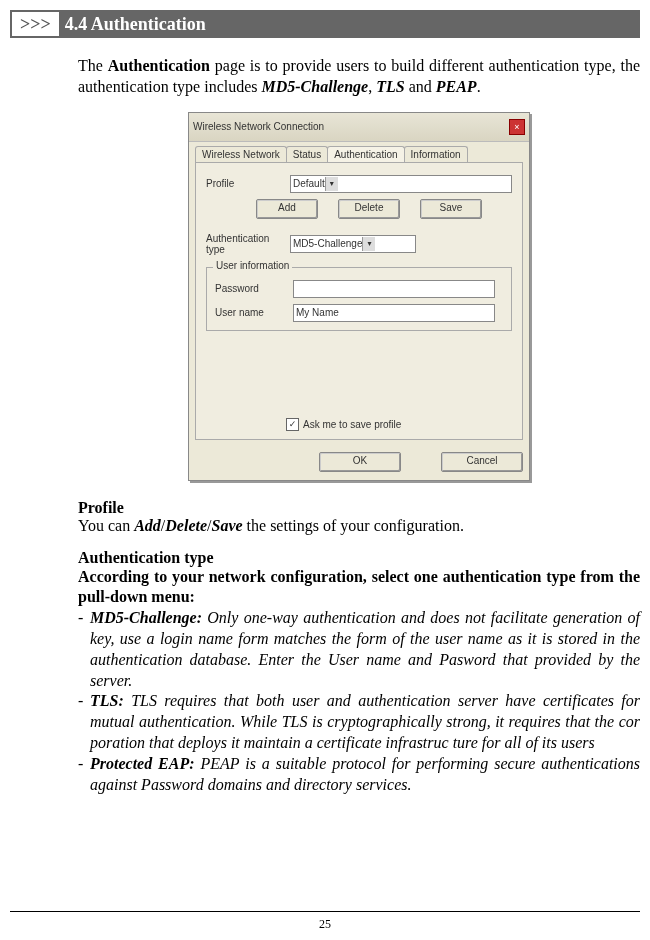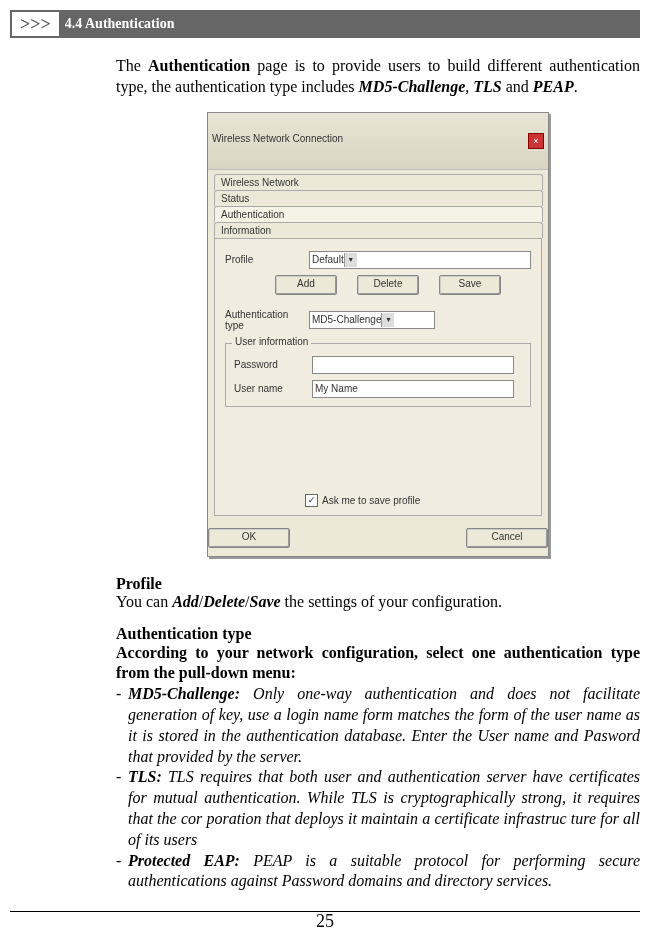--- a/index.html
+++ b/index.html
@@ -28,24 +28,24 @@
     padding: 0 8px;
     height: 100%;
     display: flex;
     align-items: center;
     font-size: 18px;
   }
   .section-header .title {
     color: #fff;
     font-weight: bold;
     padding-left: 6px;
-    font-size: 14px;
+    font-size: 18px;
   }
   .content {
-    margin: 18px 10px 0 116px;
+    margin: 18px 10px 0 78px;
     text-align: justify;
   }
   .intro {
     margin-bottom: 14px;
     line-height: 1.3;
   }
   .bold { font-weight: bold; }
   .italic { font-style: italic; }
   .bolditalic { font-weight: bold; font-style: italic; }
   .dialog {
@@ -55,39 +55,38 @@
     background: #ece9d8;
     font-family: Tahoma, sans-serif;
     font-size: 10px;
     color: #333;
     box-shadow: 2px 2px 0 #999;
   }
   .dialog-titlebar {
     background: linear-gradient(#e8e5d6,#d9d5c2);
     display: flex;
     justify-content: space-between;
-    align-items: flex-start;
-    padding: 20px 4px;
+    align-items: center;
+    padding: 6px 4px;
     border-bottom: 1px solid #bbb;
   }
   .dialog-close {
     width: 14px;
     height: 14px;
     background: #c33;
     color: #fff;
     text-align: center;
     line-height: 14px;
     font-size: 9px;
     border: 1px solid #800;
   }
   .tabs {
     display: flex;
     gap: 0;
     margin: 4px 6px 0 6px;
-    flex-direction: column;
   }
   .tab {
     padding: 2px 6px;
     border: 1px solid #aaa;
     border-bottom: none;
     background: #ece9d8;
     border-radius: 3px 3px 0 0;
     margin-right: -1px;
   }
   .tab.active {
@@ -186,23 +185,23 @@
     height: 11px;
     border: 1px solid #666;
     background: #fff;
     text-align: center;
     line-height: 10px;
     font-size: 9px;
     margin-right: 4px;
   }
   .dlg-bottom {
     display: flex;
-    justify-content: space-between;
+    justify-content: flex-end;
     gap: 40px;
-    padding: 6px 0 8px 0;
+    padding: 6px 6px 8px 0;
   }
   .desc-section { margin-bottom: 14px; }
   .desc-title { font-weight: bold; }
   .bullet {
     display: flex;
     margin-top: 0;
     line-height: 1.3;
   }
   .bullet .dash { flex: 0 0 12px; }
   .bullet .btext { flex: 1; text-align: justify; }
@@ -212,21 +211,21 @@
     left: 10px;
     right: 10px;
     border-top: 1.5px solid #000;
   }
   .pagenum {
     position: absolute;
     bottom: 8px;
     left: 0;
     right: 0;
     text-align: center;
-    font-size: 18px;
+    font-size: 12px;
   }
 </style>
 </head>
 <body>
 
 <div class="section-header">
   <span class="arrows">&gt;&gt;&gt;</span>
   <span class="title">4.4  Authentication</span>
 </div>
 

